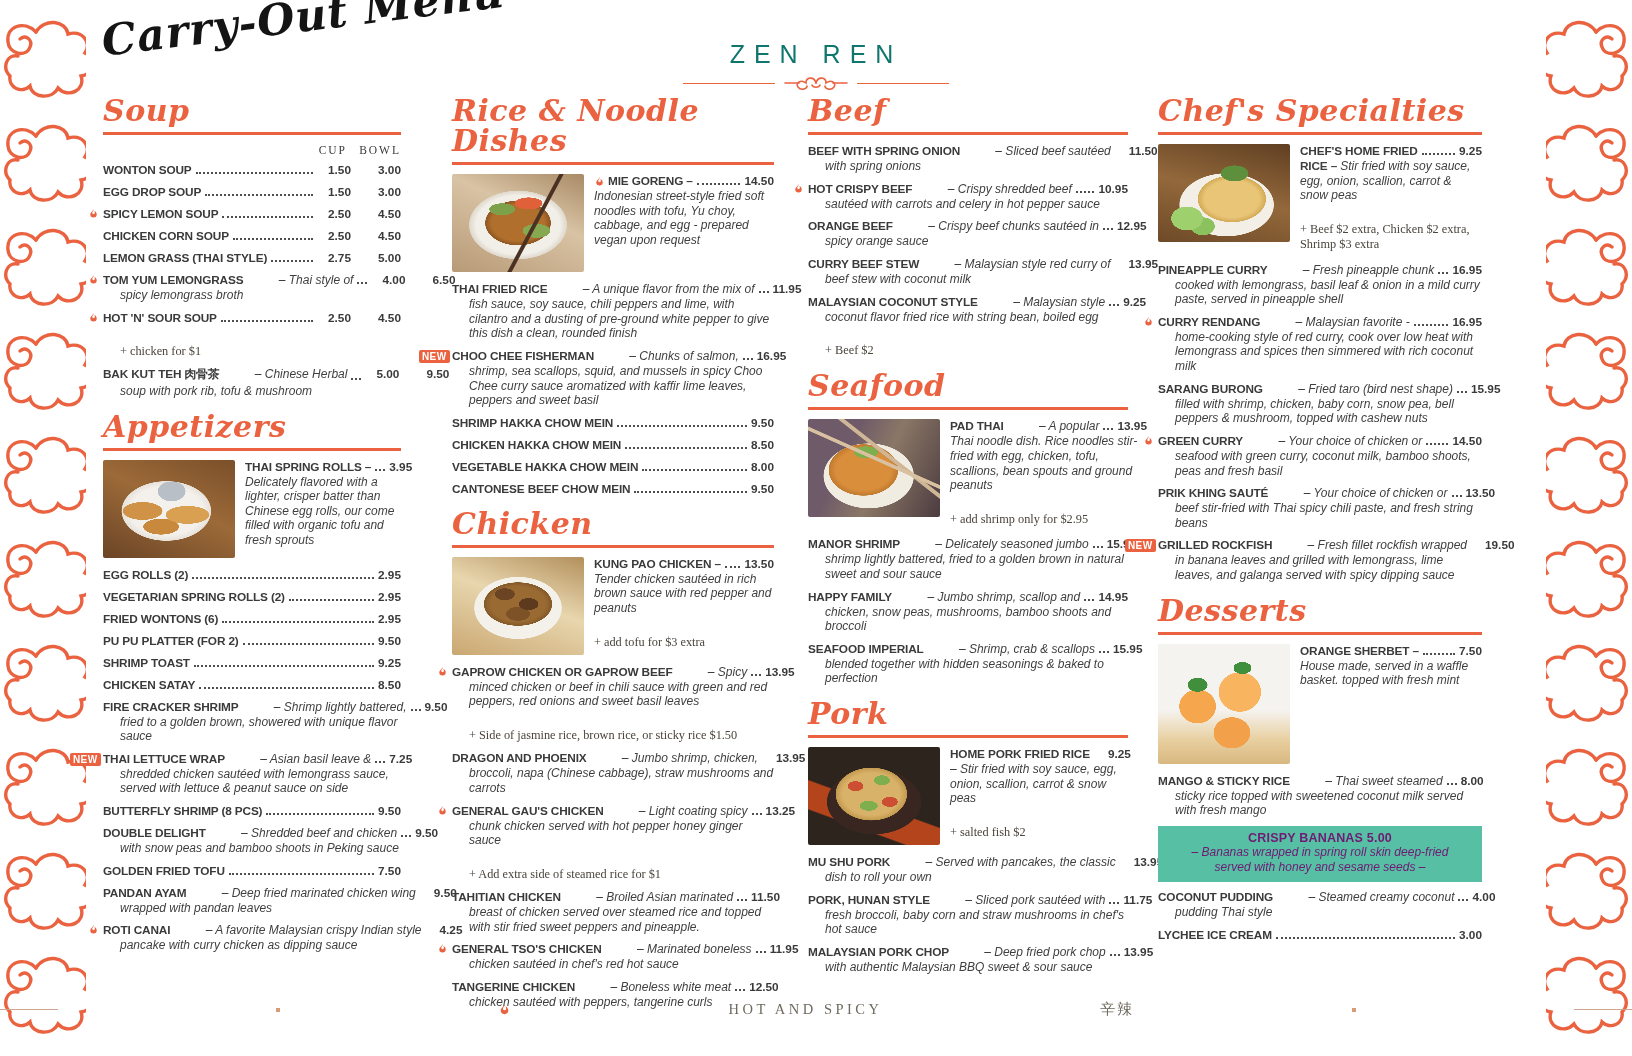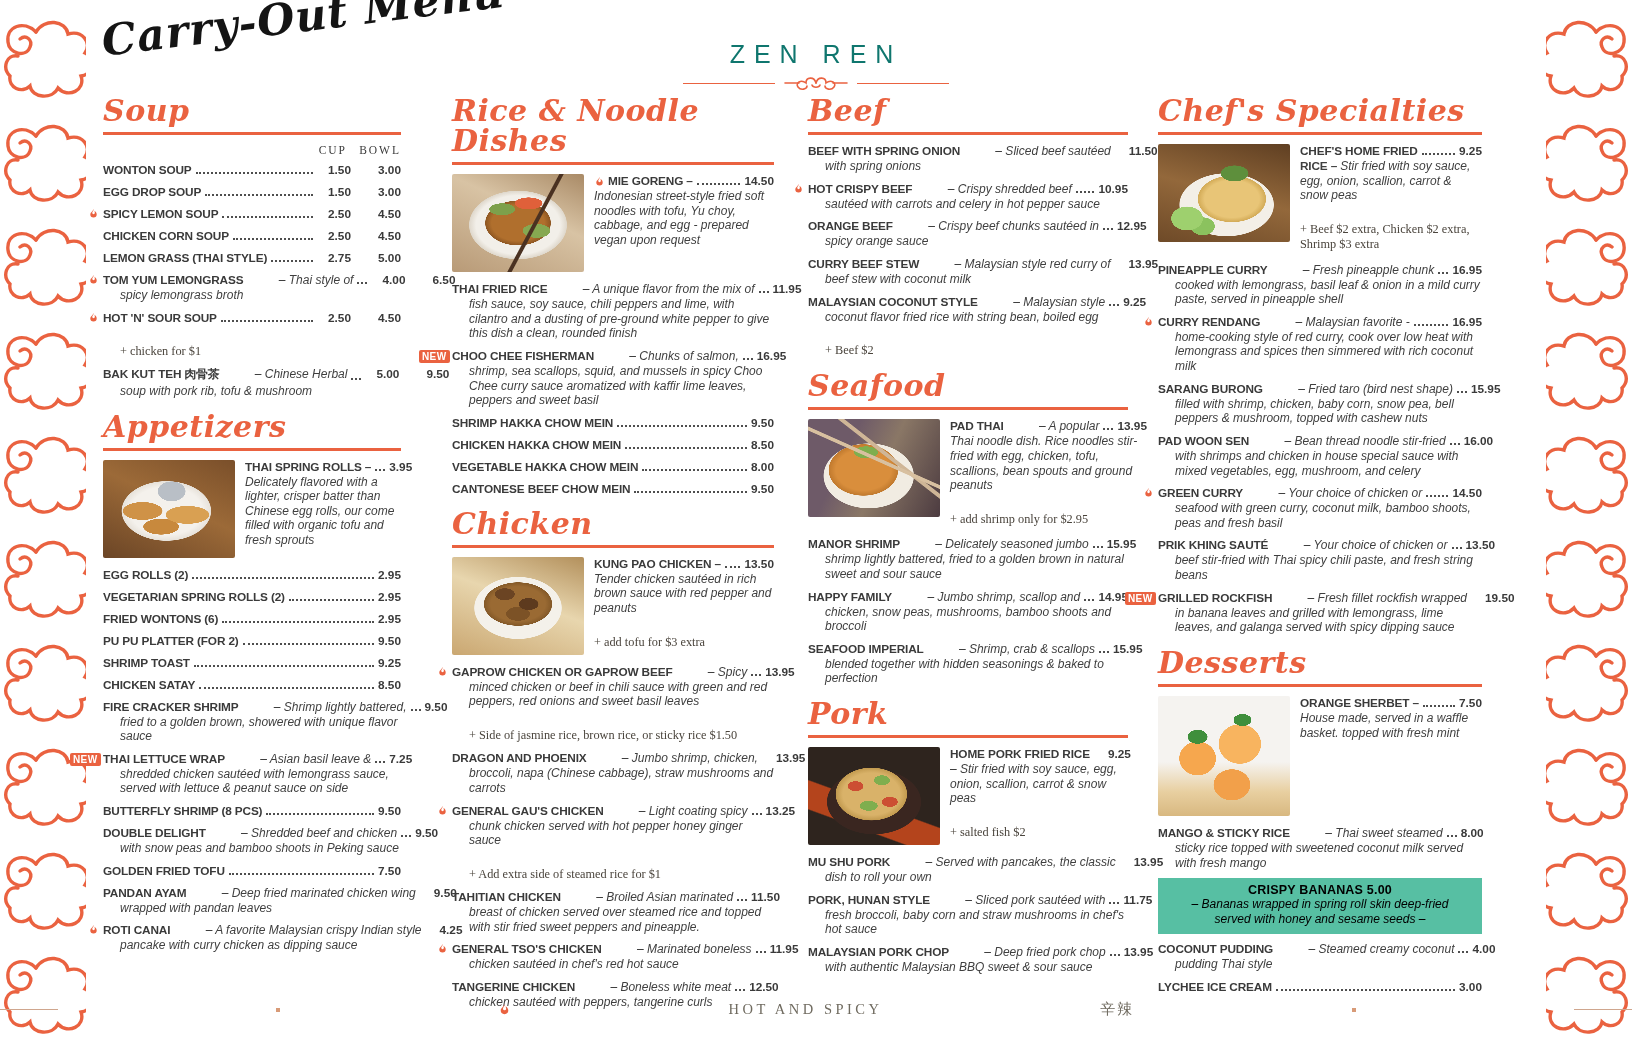--- a/index.html
+++ b/index.html
@@ -113,21 +113,21 @@
     radial-gradient(66px 44px at 52% 62%, #f3efe7 71%, transparent 72%),
     linear-gradient(15deg,#6e4a28,#93683b 50%,#5f3f22);}
   .ph-sherbet{background:
     radial-gradient(10px 7px at 30% 34%, #3f8f3c 98%, transparent),
     radial-gradient(9px 6px at 64% 20%, #3f8f3c 98%, transparent),
     radial-gradient(26px 24px at 30% 52%, #f6a74e 70%, transparent 71%),
     radial-gradient(30px 28px at 62% 40%, #f8b45f 70%, transparent 71%),
     radial-gradient(26px 22px at 56% 74%, #f2a04a 70%, transparent 71%),
     linear-gradient(180deg,#f5f3f0 0 55%,#e8cfa0 80%,#d8b880);}
   
-  .banner{background:#57BFA3;text-align:center;padding:5px 14px 7px;margin:2px 0 8px;color:#000000;}
+  .banner{background:#57BFA3;text-align:center;padding:5px 14px 7px;margin:2px 0 8px;color:#701a75;}
   .banner .b1{font-weight:bold;font-size:12.5px;letter-spacing:.2px;}
   .banner .b2{font-style:italic;font-size:12px;line-height:1.25;}
   
   .footer{position:absolute;left:0;right:0;top:1000px;display:flex;align-items:center;
     justify-content:space-between;gap:7px;}
   .f-line{width:58px;height:1px;background:#cfa68e;}
   .f-sq{width:4px;height:4px;background:#d89b78;}
   .f-label{font-family:"Liberation Serif",serif;font-size:14.5px;letter-spacing:3.5px;color:#6f6a5f;}
   .f-cjk{font-size:15px;color:#6f6a5f;letter-spacing:2px;}
 </style>
@@ -719,29 +719,20 @@
         <div class="line1">
           <span class="nm">SARANG BURONG</span>
           <span class="d1">&nbsp;– Fried taro (bird nest shape)</span>
           <span class="leader"></span>
           <span class="price">15.95</span>
         </div>
         <div class="rest">filled with shrimp, chicken, baby corn, snow pea, bell peppers &amp; mushroom, topped with cashew nuts</div>
       </div>
       <div class="item">
         <div class="line1">
-          <span class="nm">PAD WOON SEN</span>
-          <span class="d1">&nbsp;– Bean thread noodle stir-fried</span>
-          <span class="leader"></span>
-          <span class="price">16.00</span>
-        </div>
-        <div class="rest">with shrimps and chicken in house special sauce with mixed vegetables, egg, mushroom, and celery</div>
-      </div>
-      <div class="item">
-        <div class="line1">
           <svg viewBox="0 0 24 24" class="flame">
             <path d="M12 2c1.2 3.8-2.8 5.2-2.8 8.6a2.9 2.9 0 0 0 5.8 0c0-1.8-.9-2.9-.9-4.6 2.7 1.9 4.9 4.7 4.9 7.6a7 7 0 0 1-14 0C5 9.8 10.2 7.4 12 2z" fill="#EA6240"></path>
           </svg>
           <span class="nm">GREEN CURRY</span>
           <span class="d1">&nbsp;– Your choice of chicken or</span>
           <span class="leader"></span>
           <span class="price">14.50</span>
         </div>
         <div class="rest">seafood with green curry, coconut milk, bamboo shoots, peas and fresh basil</div>
       </div>

